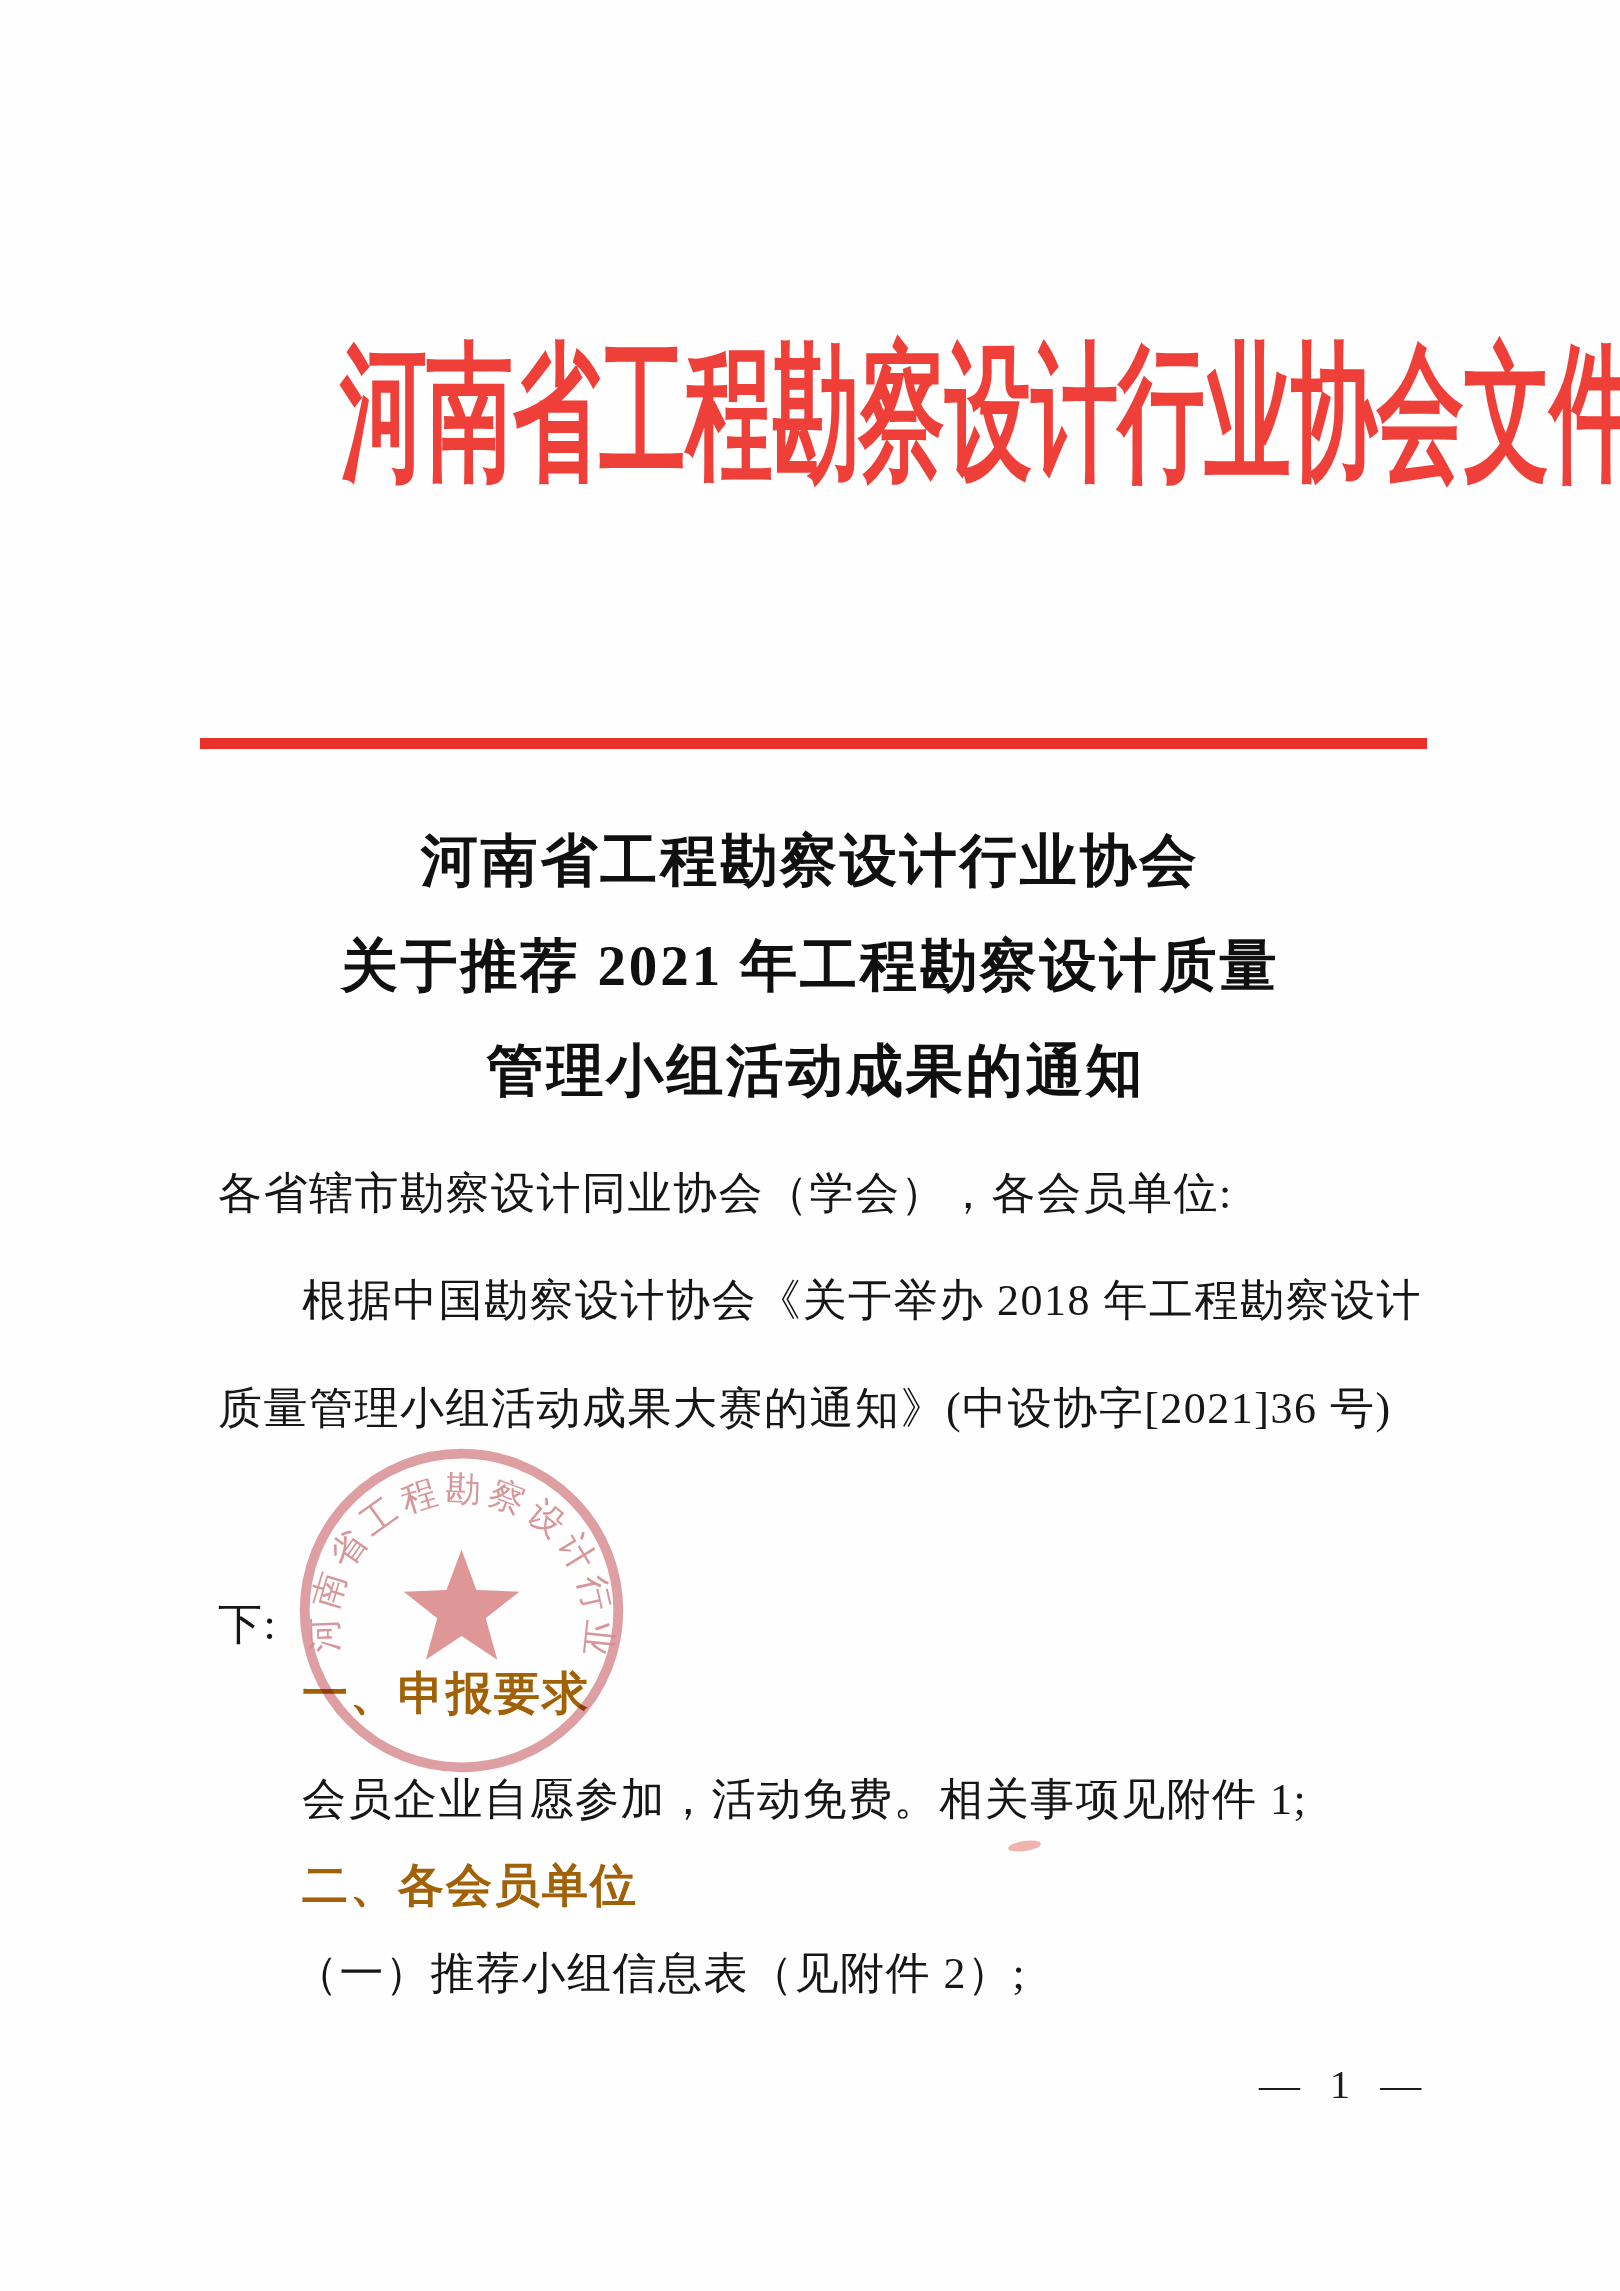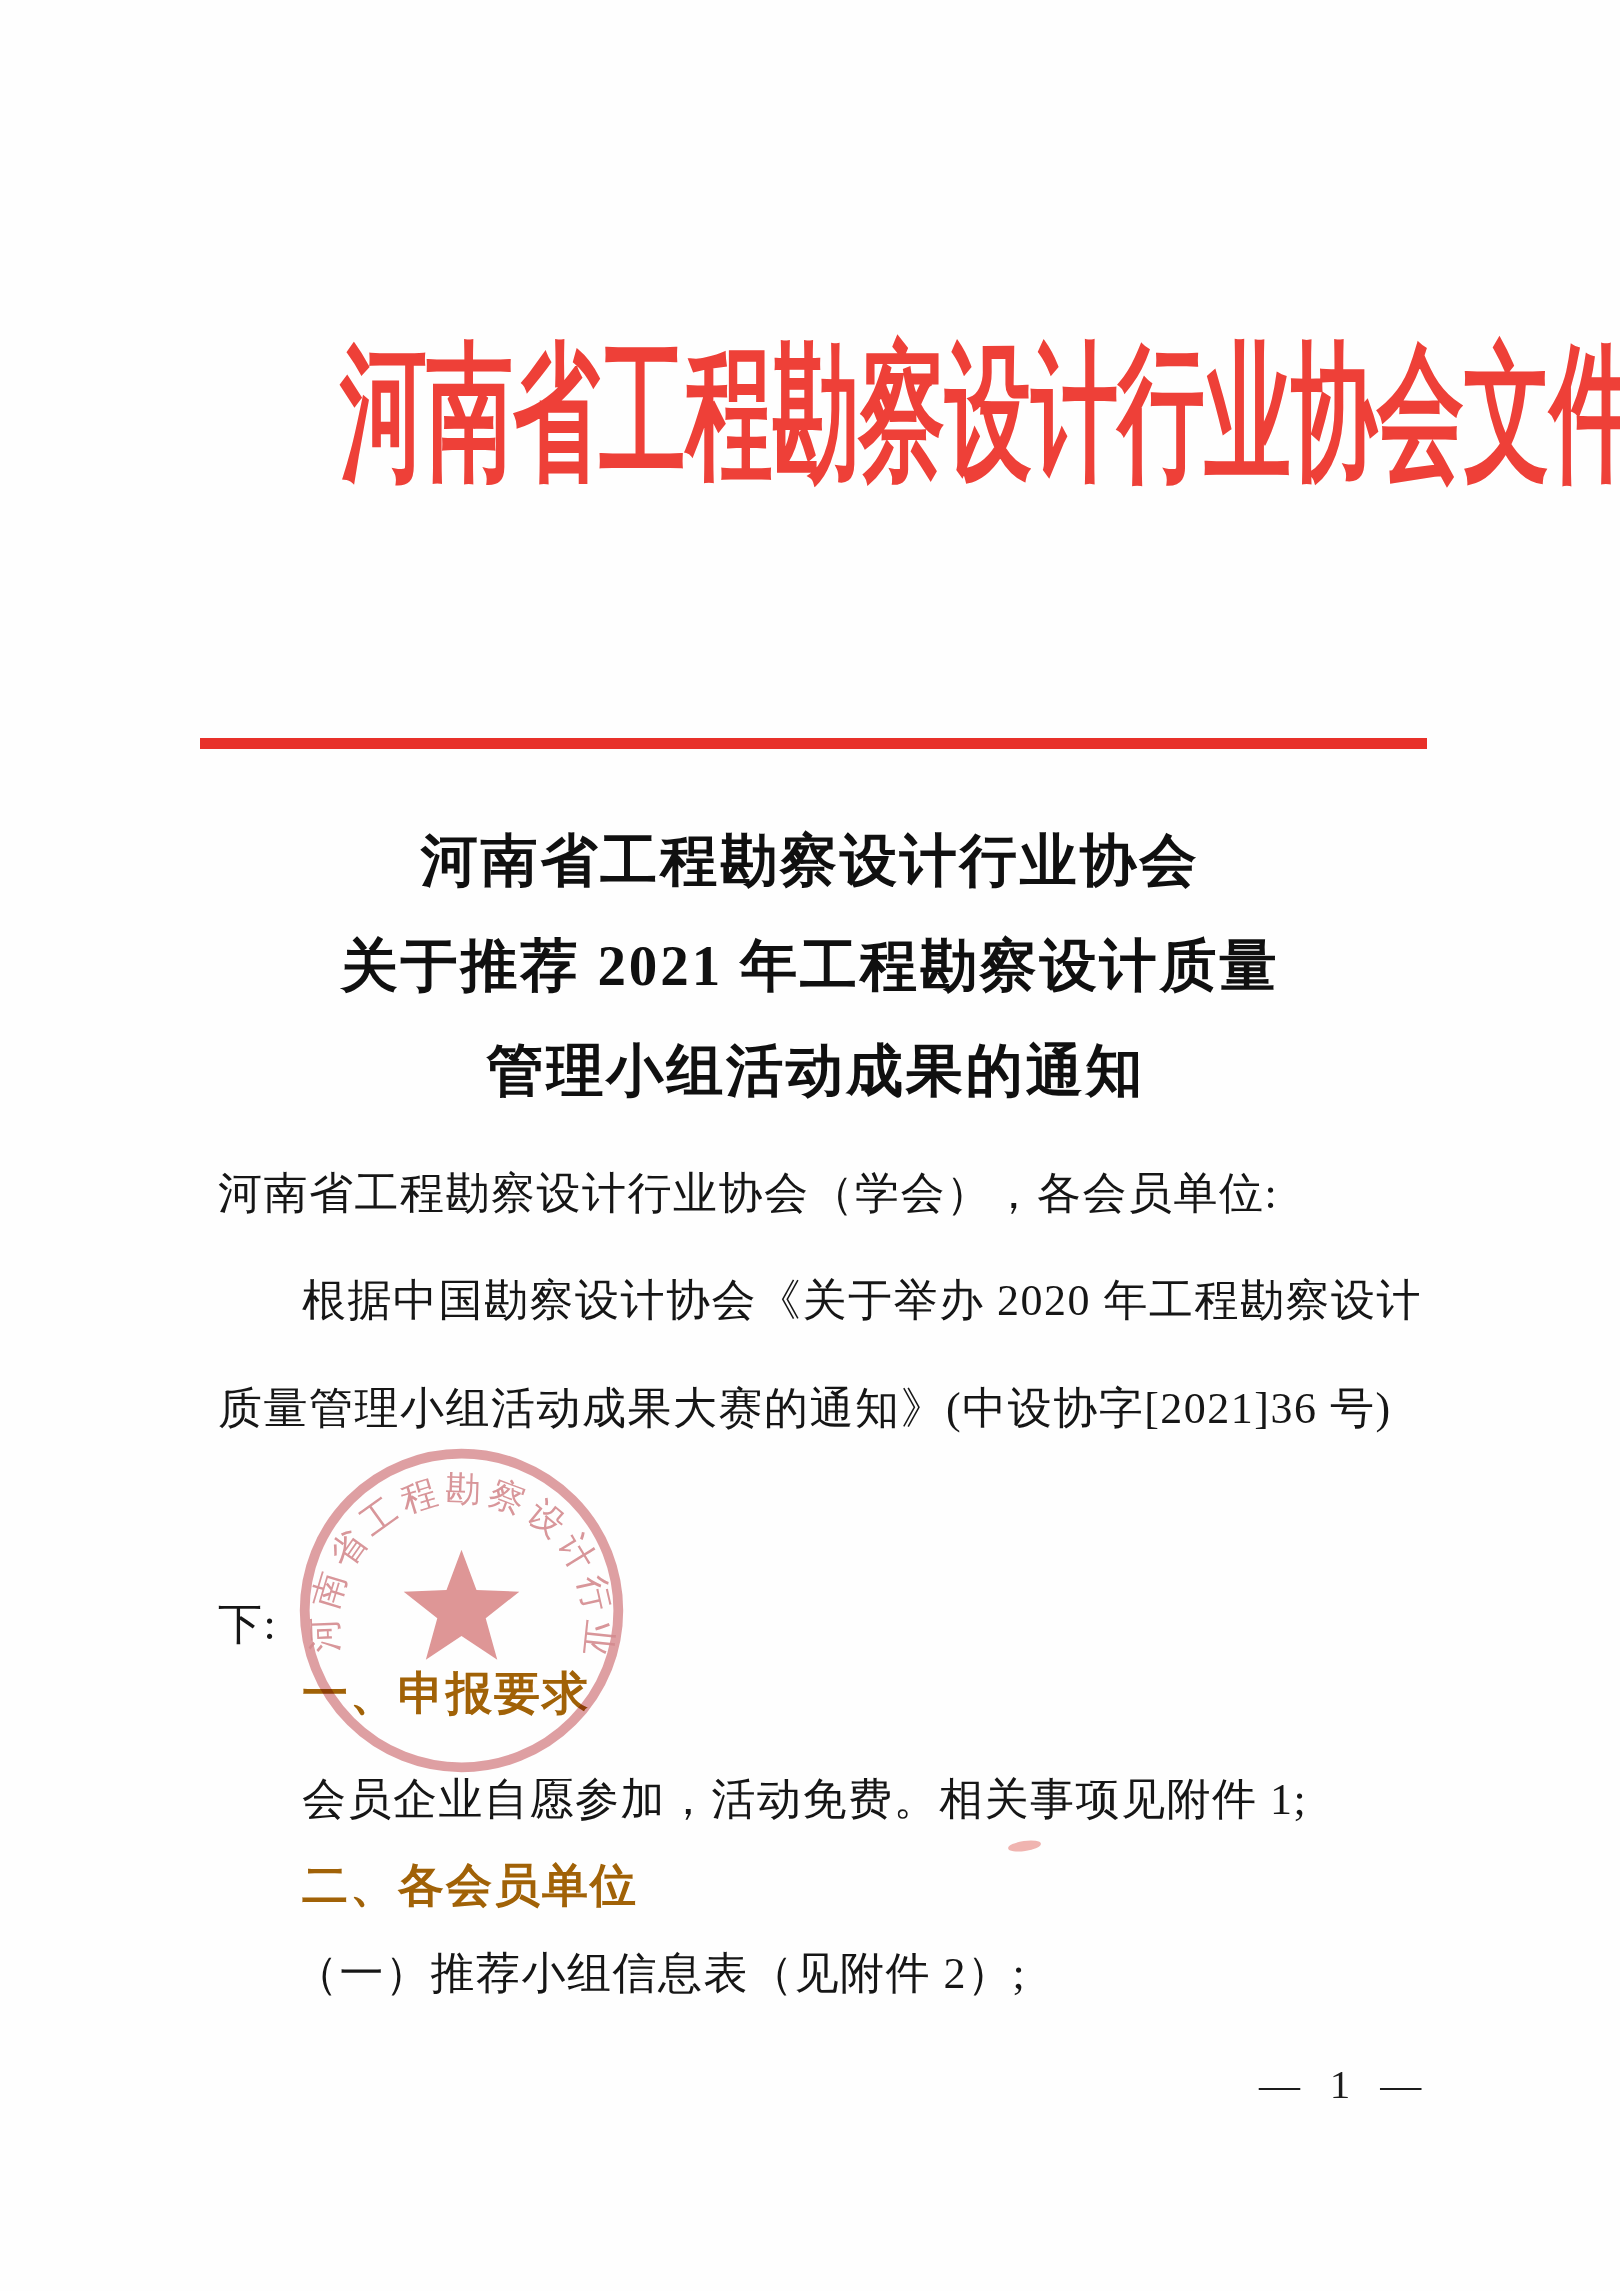--- a/index.html
+++ b/index.html
@@ -130,23 +130,23 @@
 
   <div class="banner">河南省工程勘察设计行业协会文件</div>
 
 
   <div class="red-divider"></div>
 
   <div class="doc-title title-l1">河南省工程勘察设计行业协会</div>
   <div class="doc-title title-l2">关于推荐 2021 年工程勘察设计质量</div>
   <div class="doc-title title-l3">管理小组活动成果的通知</div>
 
-  <div class="body-line salutation">河南省工程勘察设计行业协会（学会），各会员单位:</div>
+  <div class="body-line salutation">各省辖市勘察设计同业协会（学会），各会员单位:</div>
 
-  <div class="body-line p1l1">根据中国勘察设计协会《关于举办 2020 年工程勘察设计</div>
+  <div class="body-line p1l1">根据中国勘察设计协会《关于举办 2018 年工程勘察设计</div>
   <div class="body-line p1l2">质量管理小组活动成果大赛的通知》(中设协字[2021]36 号)</div>
   <div class="body-line p1l4">下:</div>
 
   <div class="sec-heading s1h">一、申报要求</div>
 
   <div class="body-line s1t">会员企业自愿参加，活动免费。相关事项见附件 1;</div>
 
   <div class="sec-heading s2h">二、各会员单位</div>
 
   <div class="body-line s2i">（一）推荐小组信息表（见附件 2）;</div>

